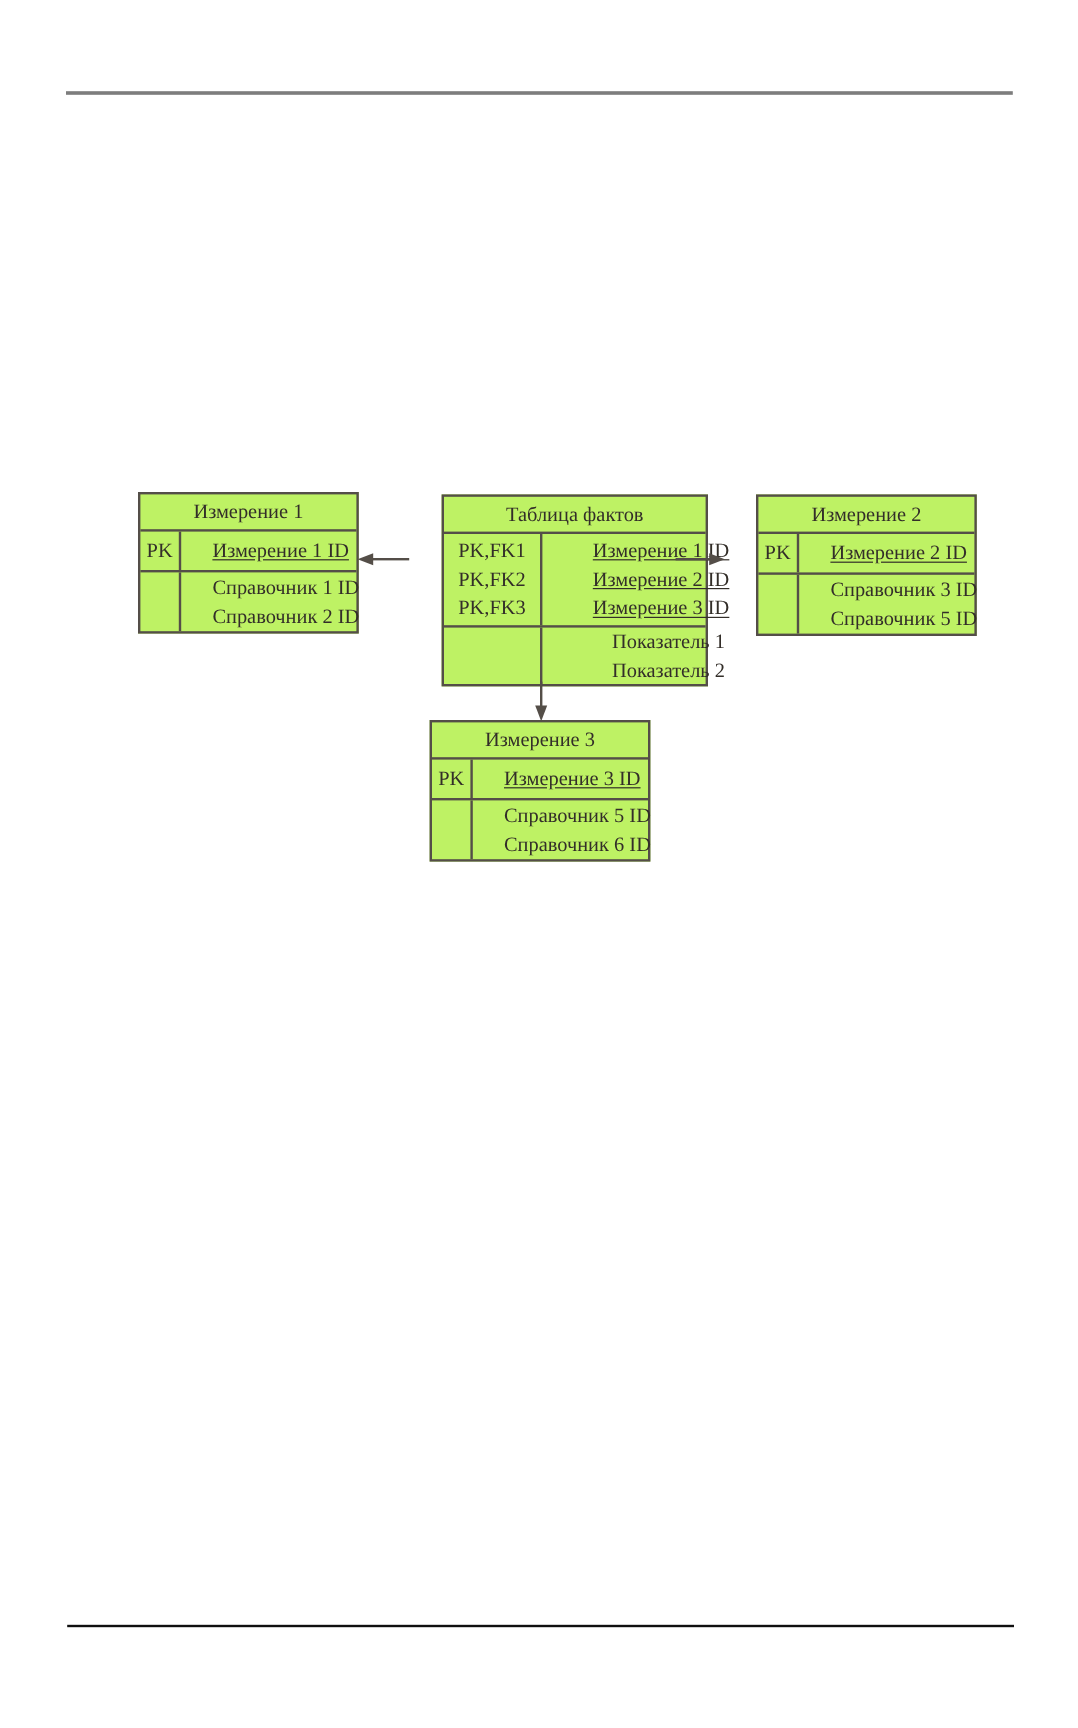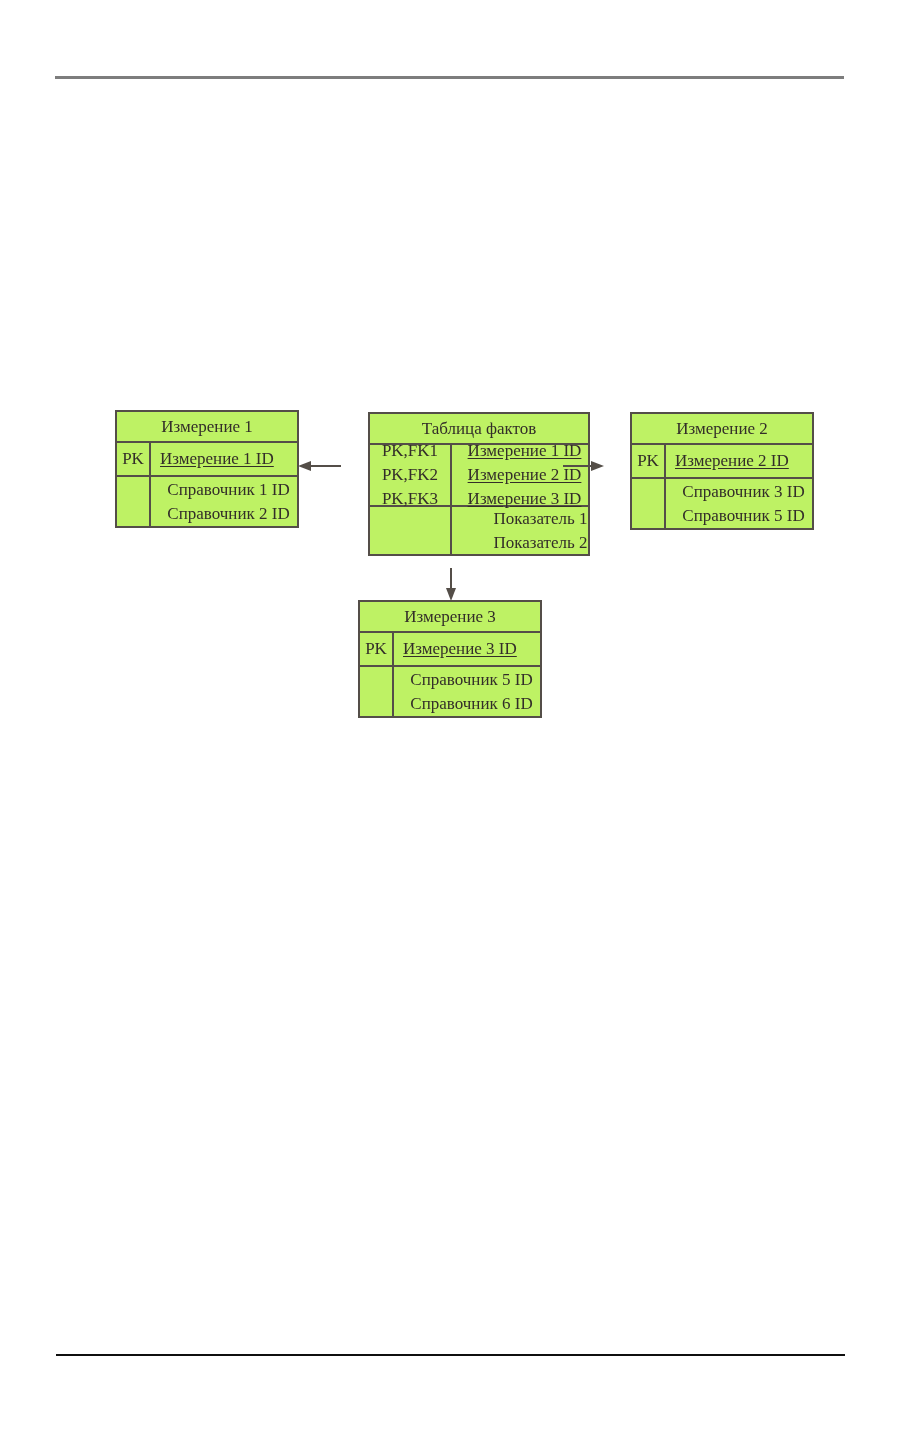--- a/index.html
+++ b/index.html
@@ -37,37 +37,37 @@
   .kcell{
     box-sizing:border-box;
     flex:0 0 auto;
     border-right:2px solid var(--bc);
     display:flex;flex-direction:column;
     align-items:center;justify-content:center;
   }
   .fcell{
     flex:1 1 auto;
     display:flex;flex-direction:column;justify-content:center;
-    padding-left:9px;
+    padding-left:26px;
     white-space:nowrap;
     text-align:center;
   }
   .fline{line-height:24px;}
   .kline{line-height:24px;}
   .pkfield{text-decoration:underline;text-underline-offset:2px;align-self:flex-start;}
   .attrow{border-top:2px solid var(--bc);}
 
   .dim{width:184px;}
   .dim .kcell{width:34px;}
   .dim .pkrow{height:32px;}
   .dim .attrow{height:51px;}
 
   .fact{width:222px;margin-left:27px;}
   .fact .kcell{width:82px;}
-  .fact .keysrow{height:60px;}
+  .fact .keysrow{height:76px;gap:16px;}
   .fact .attrow{height:49px;gap:32px;}
 
   .hline{position:absolute;height:2px;background:var(--bc);}
   .vline{position:absolute;width:2px;background:var(--bc);}
   .ah{position:absolute;width:0;height:0;}
   .ah-left{border-top:5px solid transparent;border-bottom:5px solid transparent;border-right:13px solid var(--bc);}
   .ah-right{border-top:5px solid transparent;border-bottom:5px solid transparent;border-left:13px solid var(--bc);}
   .ah-down{border-left:5px solid transparent;border-right:5px solid transparent;border-top:13px solid var(--bc);}
 </style>
 </head>

